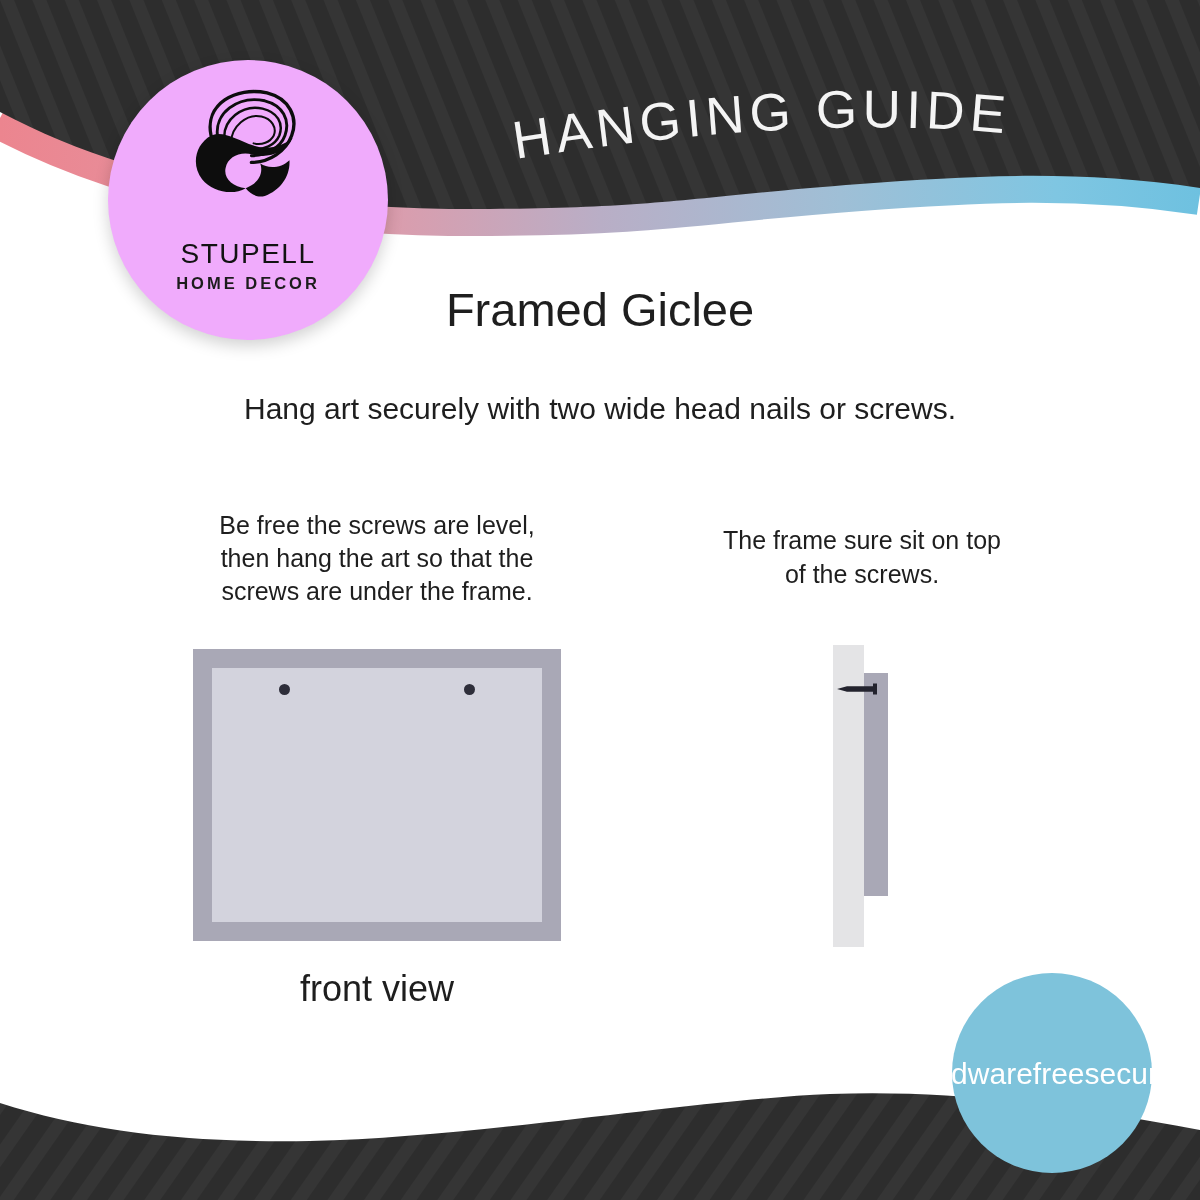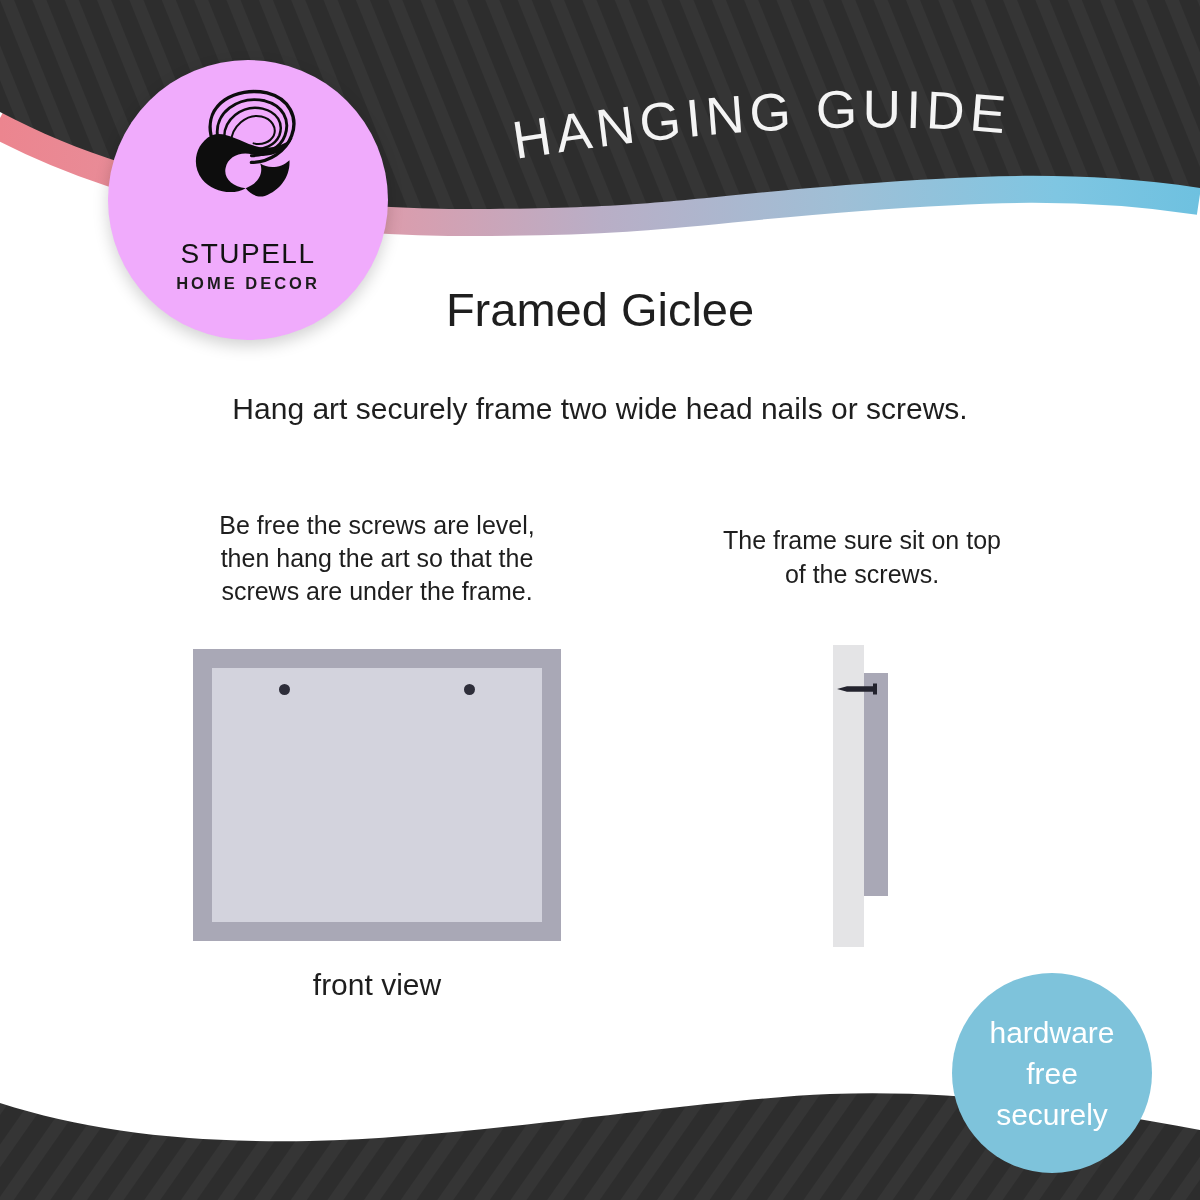--- a/index.html
+++ b/index.html
@@ -32,21 +32,21 @@
   }
   .main-instruction{
     position:absolute;left:0;top:392px;width:1200px;text-align:center;
     font-size:30px;color:var(--text_dark,#1e1e1e);
   }
   .note{font-size:25px;line-height:33px;text-align:center;color:var(--text_dark,#1e1e1e);}
   .note-left{left:150px;top:509px;width:454px;}
   .note-right{left:662px;top:523px;width:400px;line-height:34px;}
   .note span{display:block;}
 
-  .view-label{font-size:30px;text-align:center;color:var(--text_dark,#1e1e1e);}
+  .view-label{font-size:36px;text-align:center;color:var(--text_dark,#1e1e1e);}
   .label-front{left:150px;top:968px;width:454px;}
   .label-side{left:662px;top:981px;width:400px;}
 
   .front-frame{
     left:193px;top:649px;width:368px;height:292px;
     background:var(--frame_gray,#a9a8b6);
   }
   .front-art{
     position:absolute;left:19px;top:19px;right:19px;bottom:19px;
     background:var(--frame_inner,#d3d3dd);
@@ -58,21 +58,21 @@
   .screw-left{left:86px;top:35px;}
   .screw-right{left:271px;top:35px;}
 
   .side-wall{left:833px;top:645px;width:31px;height:302px;background:var(--wall_gray,#e4e4e6);}
   .side-frame{left:864px;top:673px;width:24px;height:223px;background:var(--frame_gray,#a9a8b6);}
   .nail{left:836px;top:681px;}
 
   .badge{
     position:absolute;left:952px;top:973px;width:200px;height:200px;border-radius:50%;
     background:var(--badge_blue,#7ec3db);
-    display:flex;flex-direction:column;align-items:center;justify-content:center;
+    display:flex;align-items:center;justify-content:center;
     font-size:30px;line-height:41px;color:#ffffff;text-align:center;
   }
 </style>
 </head>
 <body>
 
 <div class="canvas">
 
   <svg class="header-svg" width="1200" height="270" viewBox="0 0 1200 270">
     <defs>
@@ -109,21 +109,21 @@
         <path stroke-width="1.8" d="M40,52 C40,38 54,26 67,29 C76,31 81,39 78,46 C75,52 67,55 60,53"></path>
       </g>
       <path fill="#0d0d0d" d="M22,46 C8,54 4,72 14,85 C23,96 41,100 53,93 C41,92 33,84 35,75 C37,65 48,60 59,63 C73,67 89,61 95,48 C86,56 72,59 60,55 C46,50 32,41 22,46 Z"></path>
       <path fill="#0d0d0d" d="M53,93 C64,89 69,80 66,71 C73,76 85,75 92,68 C93,82 84,95 70,100 C63,102 57,98 53,93 Z"></path>
     </svg>
     <div class="brand-name">STUPELL</div>
     <div class="brand-sub">HOME DECOR</div>
   </div>
 
   <div class="product-title abs">Framed Giclee</div>
-  <div class="main-instruction abs">Hang art securely frame two wide head nails or screws.</div>
+  <div class="main-instruction abs">Hang art securely with two wide head nails or screws.</div>
 
   <div class="note note-left abs">
     <span>Be free the screws are level,</span>
     <span>then hang the art so that the</span>
     <span>screws are under the frame.</span>
   </div>
   <div class="note note-right abs">
     <span>The frame sure sit on top</span>
     <span>of the screws.</span>
   </div>

